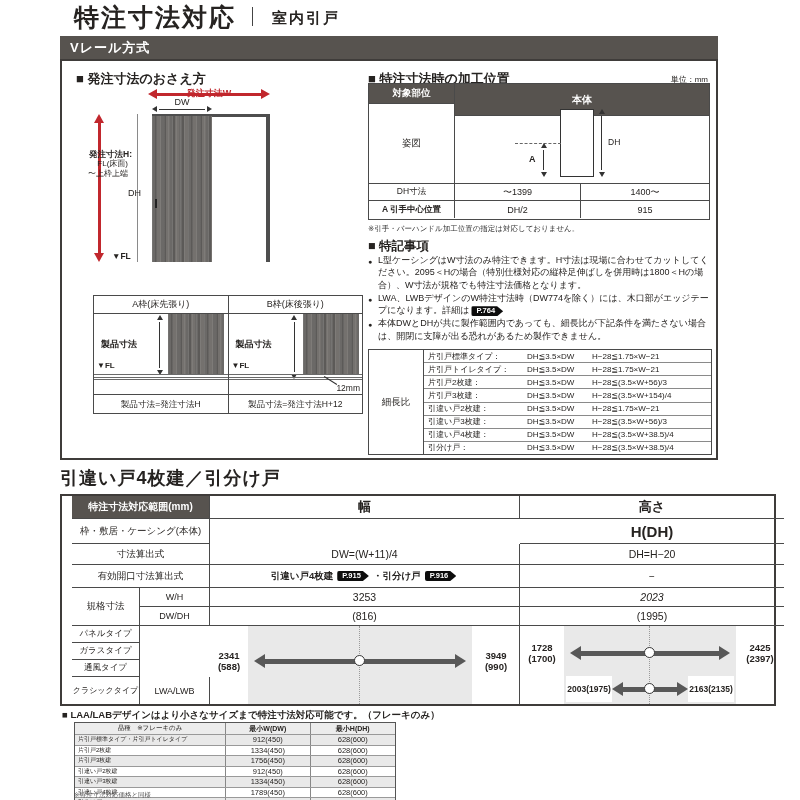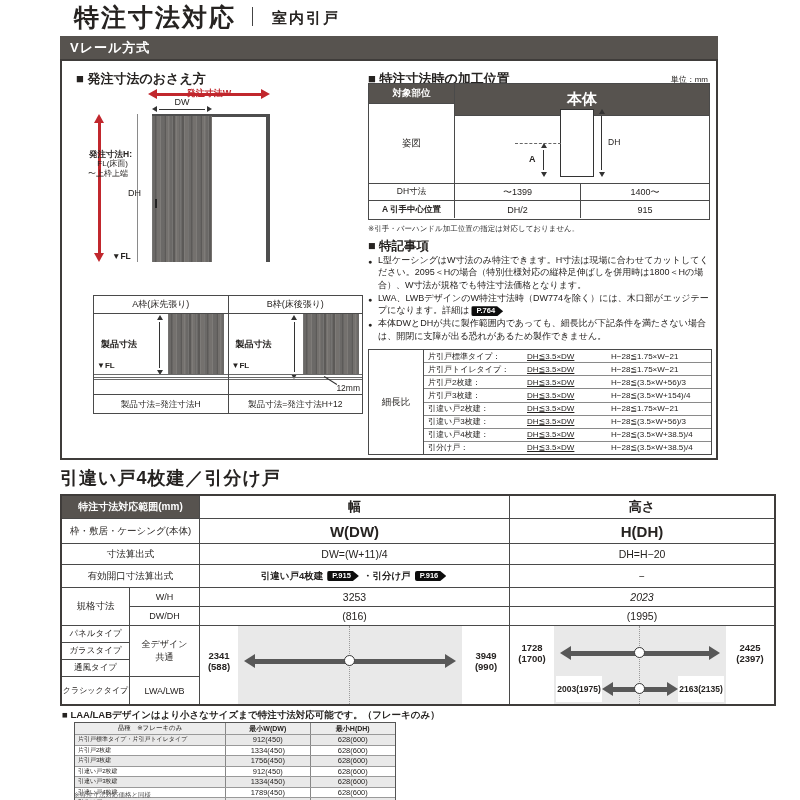--- a/index.html
+++ b/index.html
@@ -78,28 +78,28 @@
   .pbadge{display:inline-block;background:#0d0d0d;color:#fff;font-weight:bold;font-size:7.5px;line-height:10px;
           padding:0 8px 0 5px;margin:0 2px;border-radius:2px;
           clip-path:polygon(0 0,calc(100% - 6px) 0,100% 50%,calc(100% - 6px) 100%,0 100%);}
 
   .sl{position:absolute;left:306px;top:288px;width:344px;height:106px;border:1.5px solid #4a4a4a;box-sizing:border-box;display:flex;}
   .sl-label{width:54px;border-right:1px solid #4a4a4a;display:flex;align-items:center;justify-content:center;font-size:9.5px;}
   .sl-rows{flex:1;display:flex;flex-direction:column;}
   .sl-row{flex:1;display:flex;align-items:center;border-bottom:1px solid #8a8a8a;font-size:8px;white-space:nowrap;}
   .sl-row:last-child{border-bottom:none;}
   .sl-t{width:103px;padding-left:4px;box-sizing:border-box;}
-  .sl-f1{width:84px;text-decoration:underline;}
+  .sl-f1{width:65px;}
   .sl-f2{flex:1;}
 
   
   .ms-h{position:absolute;left:60px;top:466px;font-size:18px;font-weight:bold;letter-spacing:1px;}
   .mt{position:absolute;left:60px;top:494px;width:716px;height:212px;border:2px solid #3f3c3a;box-sizing:border-box;background:#fff;}
   .c{position:absolute;box-sizing:border-box;border-right:1px solid #4a4a4a;border-bottom:1px solid #4a4a4a;
-     display:flex;align-items:center;justify-content:center;text-align:center;}
+     display:flex;align-items:center;justify-content:center;text-align:center;margin-left:10px;}
   .nr{border-right:none;} .nb{border-bottom:none;}
   .band{position:absolute;background:#e9e9e9;}
   .dotline{position:absolute;border-left:1px dotted #9a9a9a;}
   .circ{position:absolute;width:11px;height:11px;border-radius:50%;background:#fff;border:1.5px solid #3a3a3a;box-sizing:border-box;z-index:4;}
   .rlab{position:absolute;font-size:9.5px;font-weight:bold;line-height:11px;text-align:center;}
   .rlab2{position:absolute;font-size:8.5px;font-weight:bold;line-height:10px;text-align:center;background:#fff;z-index:3;
          display:flex;flex-direction:row;align-items:center;justify-content:center;}
 
   
   .laa-h{position:absolute;left:62px;top:709px;font-size:9.5px;font-weight:bold;}
@@ -199,21 +199,21 @@
         <div>製品寸法=発注寸法H</div>
         <div>製品寸法=発注寸法H+12</div>
       </div>
     </div>
 
     <div class="abs h13" style="left:306px;top:9px;text-decoration:underline;">■ 特注寸法時の加工位置</div>
     <div class="abs" style="right:8px;top:13px;font-size:8px;">単位：mm</div>
 
     <div class="mct">
       <div class="mcell dk" style="left:0;top:0;width:86px;height:20px;font-size:9.5px;font-weight:bold;">対象部位</div>
-      <div class="mcell dk" style="left:86px;top:0;right:0;height:32px;font-size:15px;font-weight:bold;border-right:none;">本体</div>
+      <div class="mcell dk" style="left:86px;top:0;right:0;height:32px;font-size:10px;font-weight:bold;border-right:none;">本体</div>
 
       <div class="mcell" style="left:0;top:20px;width:86px;height:80px;font-size:9.5px;">姿図</div>
       <div class="mcell" style="left:86px;top:20px;right:0;height:80px;border-right:none;">
         <div class="abs" style="left:105px;top:5px;width:34px;height:68px;border:1.5px solid #333;box-sizing:border-box;background:#fff;"></div>
         <div class="arv thinv" style="left:143px;top:5px;width:7px;height:68px;">
           <i class="t u"></i>
             <i class="s"></i>
             <i class="t d"></i>
           </div>
         <div class="abs" style="left:153px;top:33px;font-size:8.5px;">DH</div>
@@ -291,21 +291,20 @@
   </div>
 
   <div class="ms-h">引違い戸4枚建／引分け戸</div>
 
   <div class="mt">
     <div class="c dk" style="left:0;top:0;width:138px;height:23px;font-size:10px;font-weight:bold;">特注寸法対応範囲(mm)</div>
     <div class="c" style="left:138px;top:0;width:310px;height:23px;font-size:13px;font-weight:bold;">幅</div>
     <div class="c nr" style="left:448px;top:0;width:264px;height:23px;font-size:13px;font-weight:bold;">高さ</div>
 
     <div class="c" style="left:0;top:23px;width:138px;height:25px;font-size:9.5px;">枠・敷居・ケーシング(本体)</div>
-    <div class="c" style="left:138px;top:23px;width:310px;height:25px;font-size:15px;font-weight:bold;">W(DW)</div>
     <div class="c nr" style="left:448px;top:23px;width:264px;height:25px;font-size:15px;font-weight:bold;">H(DH)</div>
 
     <div class="c" style="left:0;top:48px;width:138px;height:21px;font-size:9.5px;">寸法算出式</div>
     <div class="c" style="left:138px;top:48px;width:310px;height:21px;font-size:10.5px;">DW=(W+11)/4</div>
     <div class="c nr" style="left:448px;top:48px;width:264px;height:21px;font-size:10.5px;">DH=H−20</div>
 
     <div class="c" style="left:0;top:69px;width:138px;height:23px;font-size:9.5px;">有効開口寸法算出式</div>
     <div class="c" style="left:138px;top:69px;width:310px;height:23px;font-size:9.5px;font-weight:bold;gap:2px;">
       <span>引違い戸4枚建</span>
       <span class="pbadge">P.915</span>
@@ -319,23 +318,20 @@
     <div class="c" style="left:68px;top:111px;width:70px;height:19px;font-size:9px;">DW/DH</div>
     <div class="c" style="left:138px;top:92px;width:310px;height:19px;font-size:10.5px;">3253</div>
     <div class="c" style="left:138px;top:111px;width:310px;height:19px;font-size:10.5px;">(816)</div>
     <div class="c nr" style="left:448px;top:92px;width:264px;height:19px;font-size:10.5px;font-style:italic;">2023</div>
     <div class="c nr" style="left:448px;top:111px;width:264px;height:19px;font-size:10.5px;">(1995)</div>
 
     <div class="c" style="left:0;top:130px;width:68px;height:17px;font-size:8.5px;">パネルタイプ</div>
     <div class="c" style="left:0;top:147px;width:68px;height:17px;font-size:8.5px;">ガラスタイプ</div>
     <div class="c" style="left:0;top:164px;width:68px;height:17px;font-size:8.5px;">通風タイプ</div>
     <div class="c nb" style="left:0;top:181px;width:68px;height:27px;font-size:8px;">クラシックタイプ</div>
-    <div class="c" style="left:68px;top:130px;width:70px;height:51px;font-size:9px;">
-      <span style="display:block;width:48px;">全デザイン共通</span>
-    </div>
     <div class="c nb" style="left:68px;top:181px;width:70px;height:27px;font-size:9px;">LWA/LWB</div>
 
     <div class="c nb" style="left:138px;top:130px;width:310px;height:78px;padding:0;">
       <div class="band" style="left:38px;top:0;width:224px;height:78px;"></div>
       <div class="dotline" style="left:149px;top:0;height:78px;"></div>
       <div class="ar gray" style="left:44px;top:28px;width:212px;height:14px;z-index:2;">
         <i class="t l"></i>
           <i class="s"></i>
           <i class="t r"></i>
         </div>

